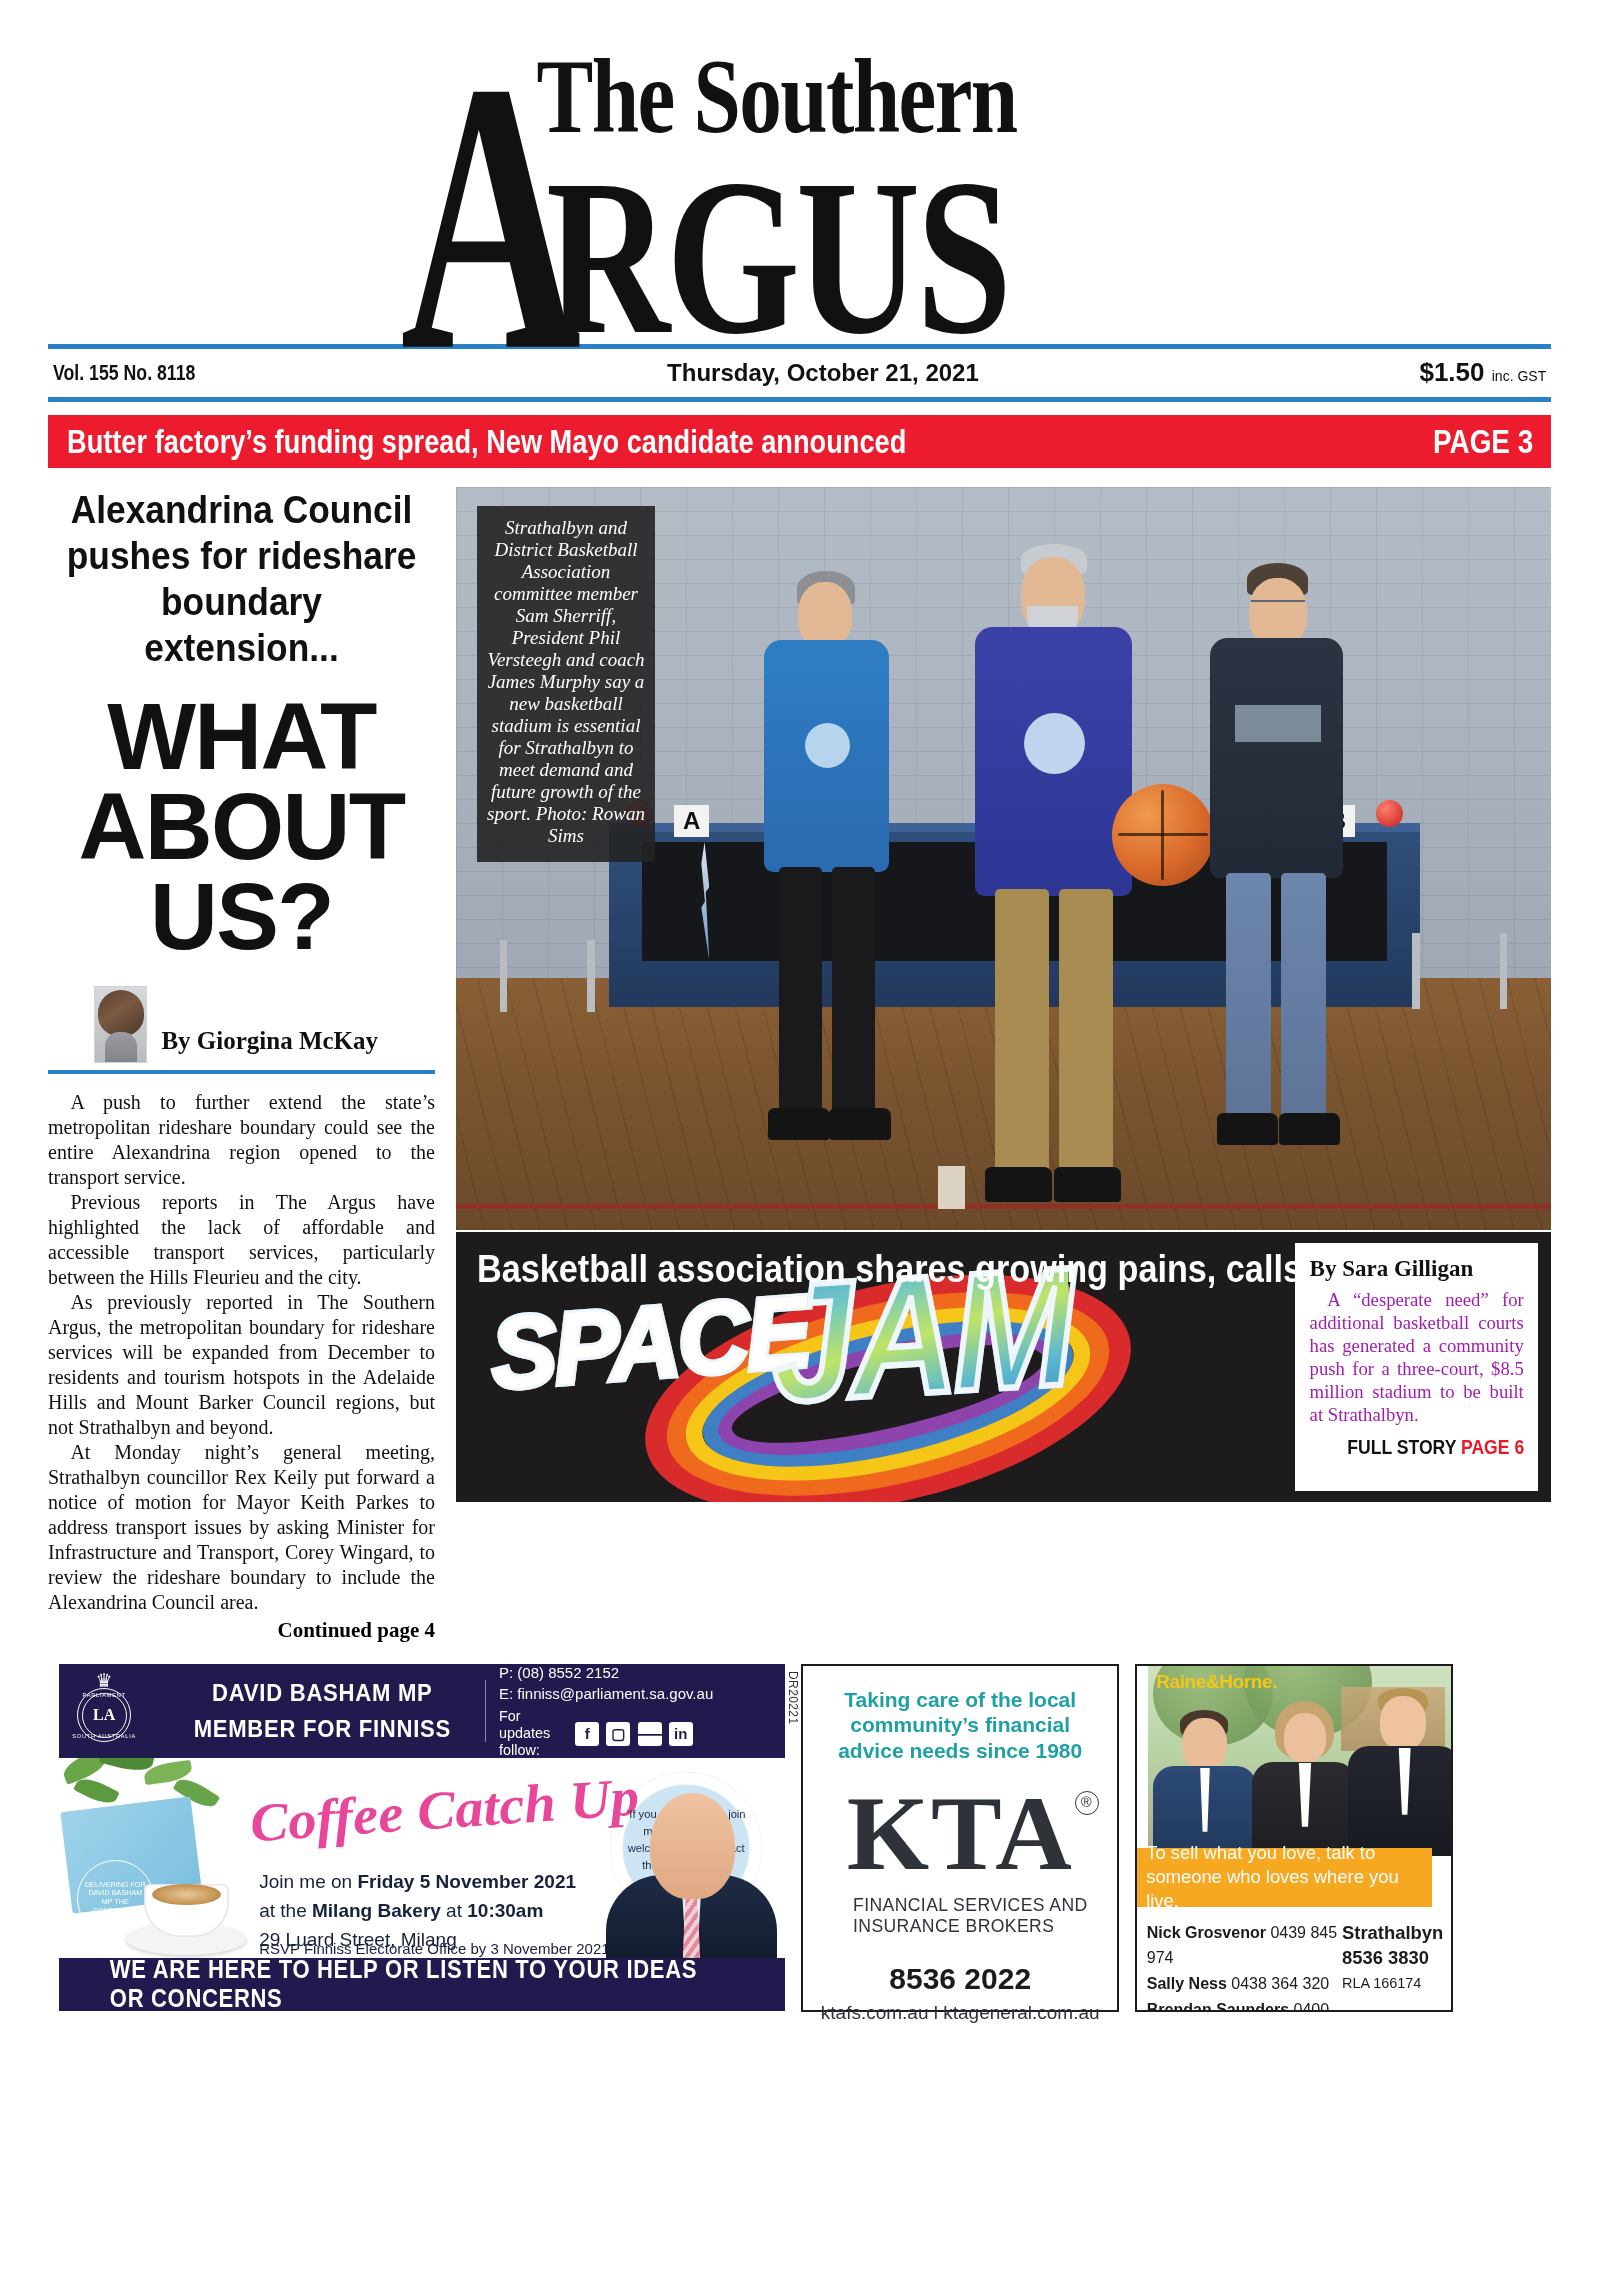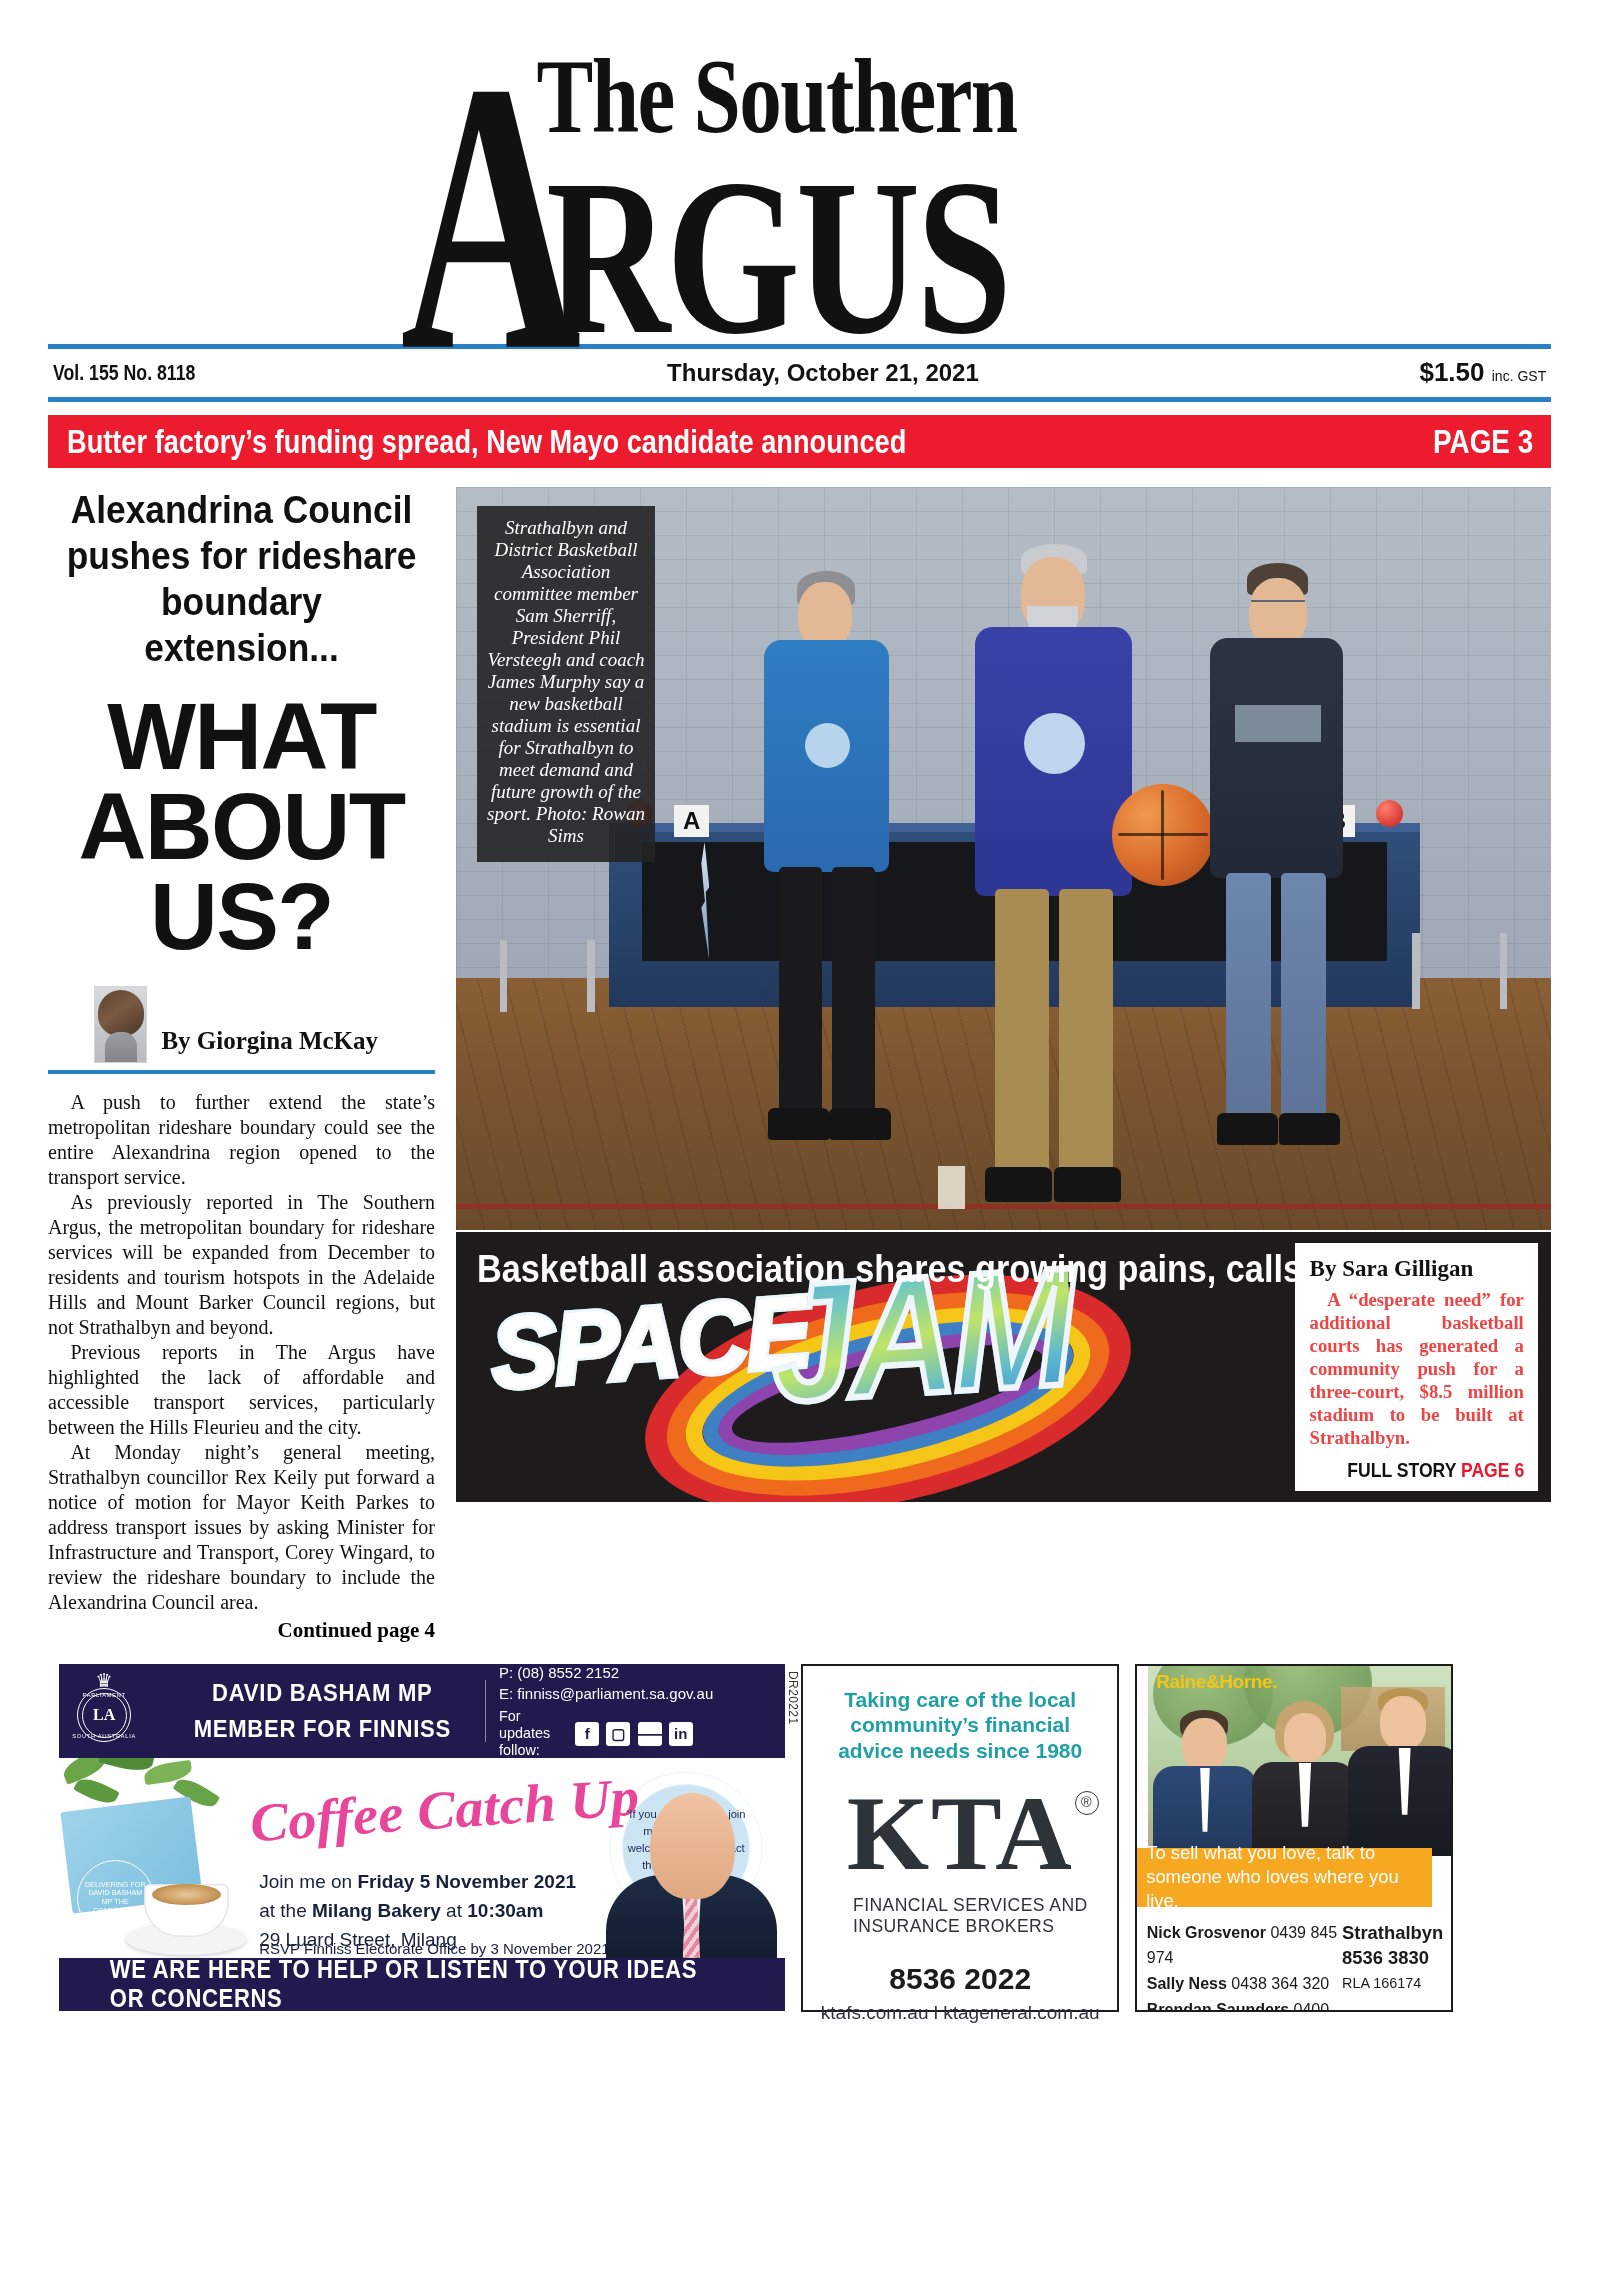--- a/index.html
+++ b/index.html
@@ -263,21 +263,21 @@
     width: 243px; background: #ffffff; margin: 11.2px 12.8px 11.2px 0;
     padding: 12.8px 14.4px 11.2px; position: relative;
   }
   .bb-byline {
     text-align: left; font-family: "Liberation Serif", serif;
     font-weight: bold; font-size: 23px; color: #111; margin-bottom: 6.4px;
   }
   .bb-body {
     font-family: "Liberation Serif", serif;
     font-size: 18.7px; line-height: 23px;
-    text-align: justify; color: #ef4444; font-weight: bold;
+    text-align: justify; color: #a21caf;
   }
   .bb-body p { text-indent: 17.6px; }
   .bb-full {
     text-align: right; margin-top: 9.6px;
     font-family: "Liberation Sans", sans-serif; font-weight: bold;
     font-size: 20px; color: #111; transform: scaleX(.88);
     transform-origin: right center;
   }
   .bb-full .pg { color: #e8192c; }
 
@@ -559,22 +559,22 @@
       <div class="bighead">WHAT ABOUT US?</div>
 
       <div class="byline-row">
         <div class="byline-photo"></div>
         <div class="byline-name">By Giorgina McKay</div>
       </div>
       <div class="byline-rule"></div>
 
       <div class="body-text">
         <p>A push to further extend the state’s metropolitan rideshare boundary could see the entire Alexandrina region opened to the transport service.</p>
+        <p>Previous reports in The Argus have highlighted the lack of affordable and accessible transport services, particularly between the Hills Fleurieu and the city.</p>
         <p>As previously reported in The Southern Argus, the metropolitan boundary for rideshare services will be expanded from December to residents and tourism hotspots in the Adelaide Hills and Mount Barker Council regions, but not Strathalbyn and beyond.</p>
-        <p>Previous reports in The Argus have highlighted the lack of affordable and accessible transport services, particularly between the Hills Fleurieu and the city.</p>
         <p>At Monday night’s general meeting, Strathalbyn councillor Rex Keily put forward a notice of motion for Mayor Keith Parkes to address transport issues by asking Minister for Infrastructure and Transport, Corey Wingard, to review the rideshare boundary to include the Alexandrina Council area.</p>
       </div>
       <div class="continued">Continued  page 4</div>
     </div>
 
     <div class="col-right">
 
       <div class="photo-box">
         <div class="gym-wall"></div>
         <div class="gym-floor"></div>

